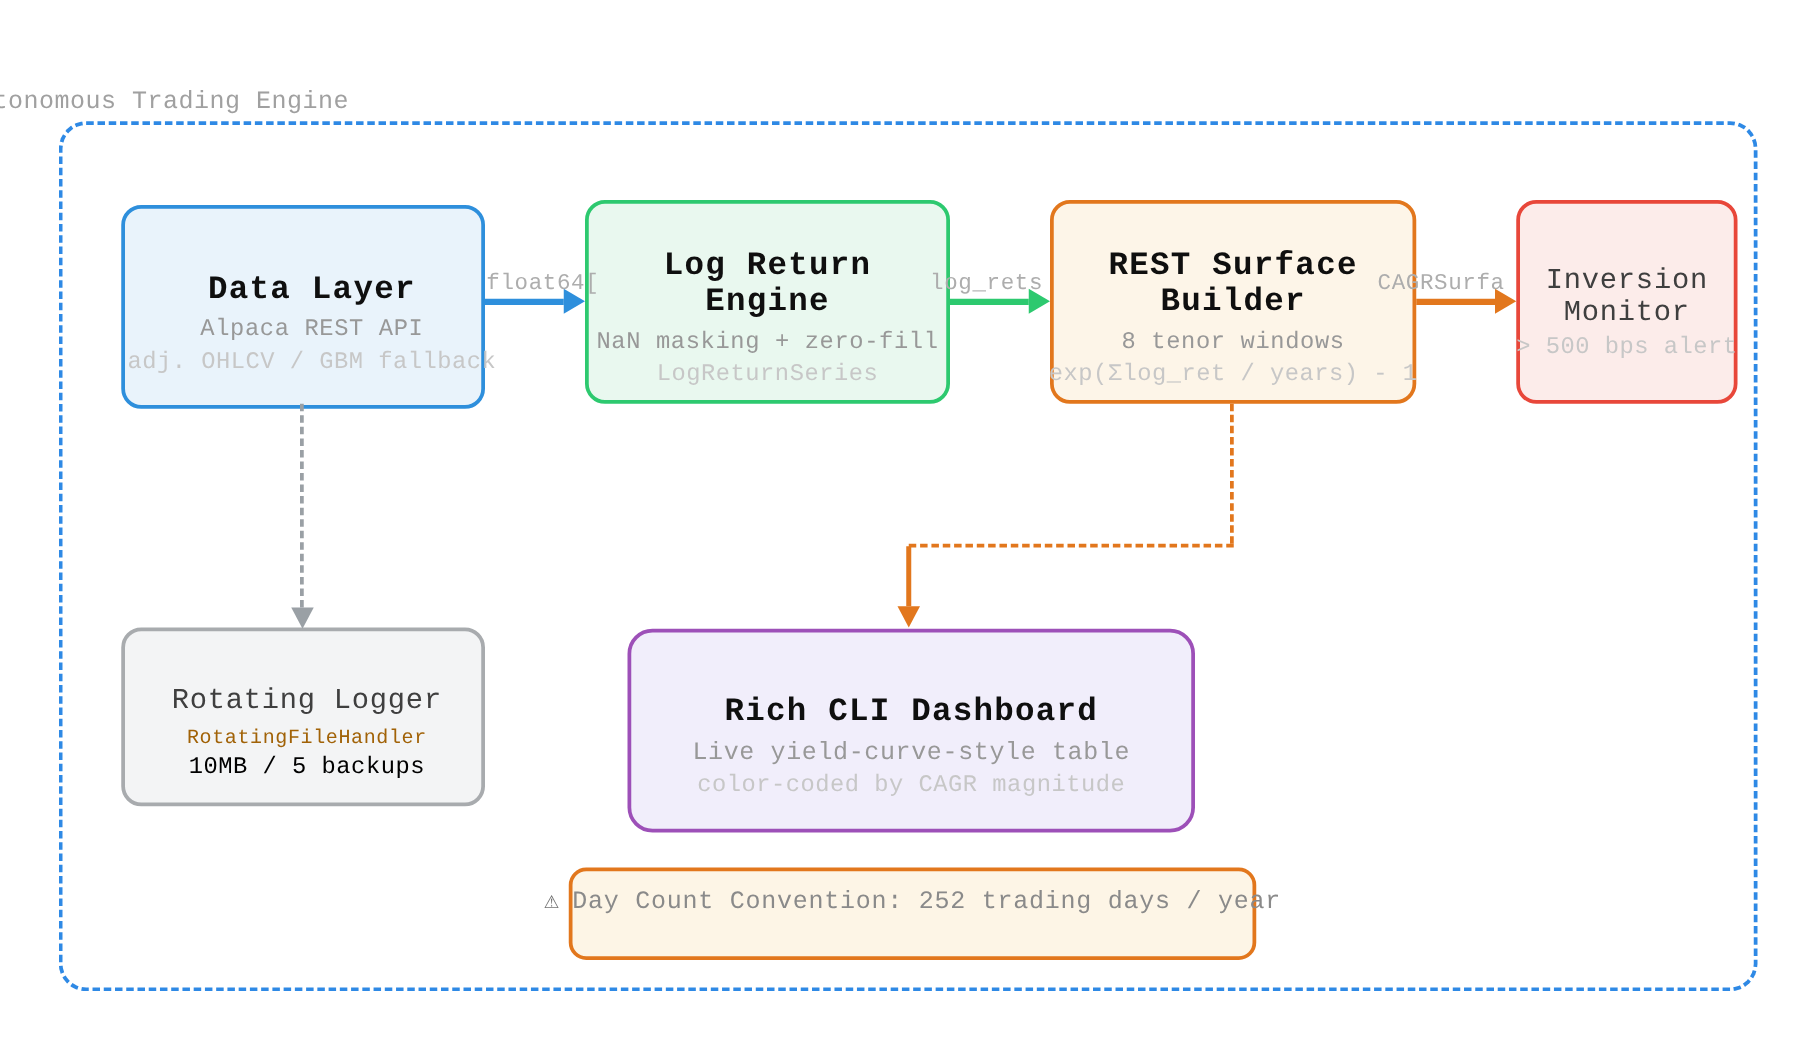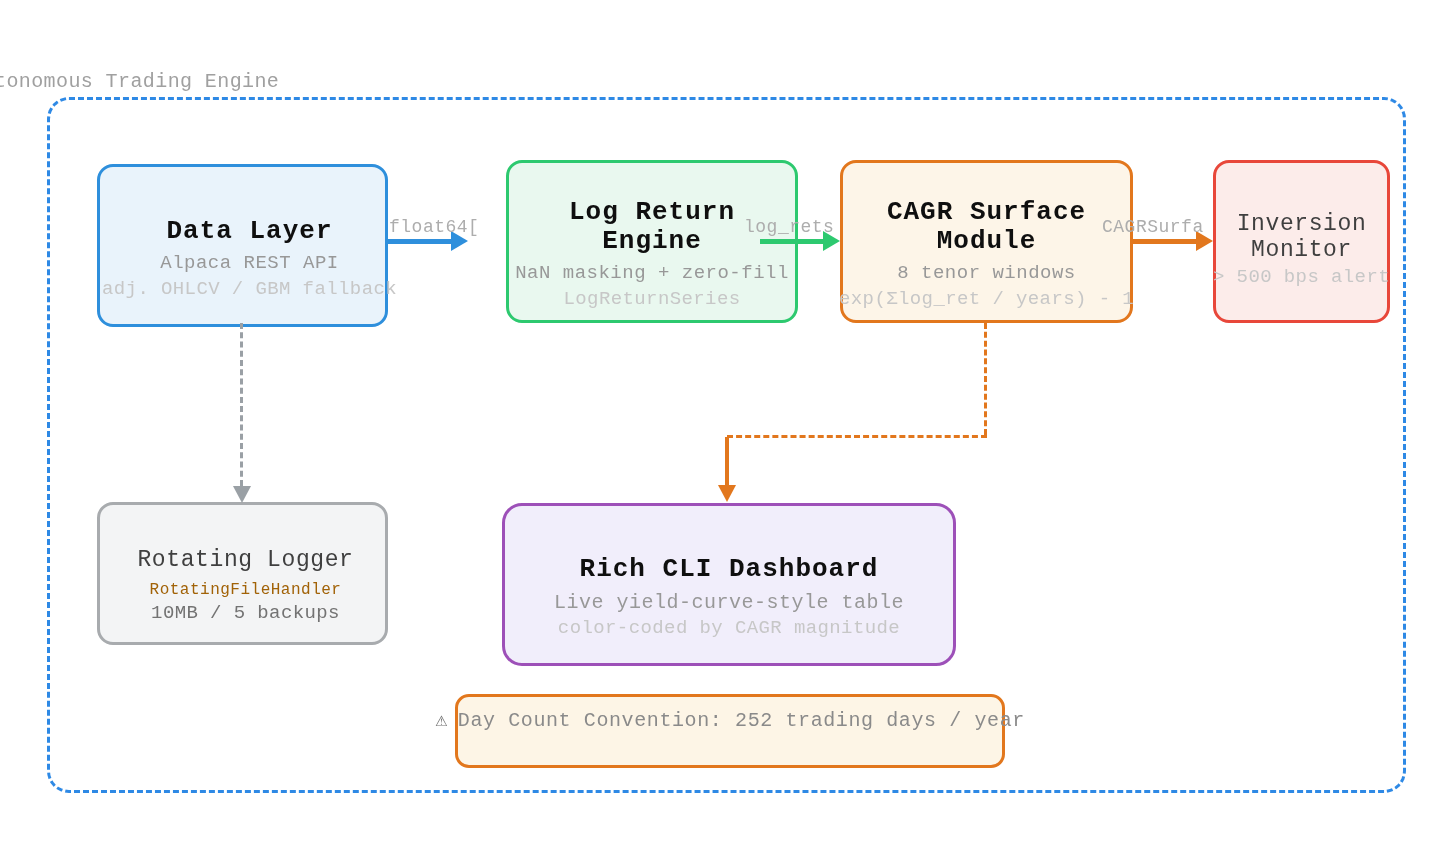--- a/index.html
+++ b/index.html
@@ -21,21 +21,21 @@
   .node{
     position:absolute;box-sizing:border-box;border-radius:16px;
     display:flex;flex-direction:column;align-items:center;justify-content:center;
     text-align:center;padding:26px 10px 0 10px;
   }
   .node-title{font-size:26px;font-weight:bold;letter-spacing:1px;color:#0f0f0f;line-height:1.12;width:100%;}
   .node-title.plain{font-weight:normal;font-size:23px;letter-spacing:0.6px;color:#3f3f3f;}
   .node-sub{font-size:19px;letter-spacing:0.5px;color:#989898;white-space:nowrap;margin-top:7px;line-height:1.15;}
   .node-detail{font-size:19px;letter-spacing:0.4px;color:#c7c7c7;white-space:nowrap;margin-top:4px;line-height:1.15;}
   .n-blue  {border:3.5px solid #2e8fdc;background:#e9f3fb;}
-  .n-green {border:3.5px solid #2dc96f;background:#e9f8ef;margin-left:38px;}
+  .n-green {border:3.5px solid #2dc96f;background:#e9f8ef;}
   .n-orange{border:3.5px solid #e2771d;background:#fdf5e8;}
   .n-red   {border:3.5px solid #e8473a;background:#fcecea;}
   .n-gray  {border:3px   solid #a8abae;background:#f3f4f5;}
   .n-purple{border:3.5px solid #9d50b8;background:#f1eefb;}
   .edge-line{position:absolute;height:4.5px;}
   .head-right{position:absolute;width:0;height:0;border-top:10px solid transparent;border-bottom:10px solid transparent;}
   .head-down{position:absolute;width:0;height:0;border-left:9.5px solid transparent;border-right:9.5px solid transparent;}
   .edge-label{position:absolute;top:217px;font-size:18px;letter-spacing:0.5px;color:#adadad;white-space:nowrap;z-index:5;}
   .v-dash{position:absolute;width:0;}
   .h-dash{position:absolute;height:0;}
@@ -62,34 +62,34 @@
     <div class="node-detail">adj. OHLCV / GBM fallback</div>
   </div>
 
   <div class="node n-green" style="left:468px;top:160px;width:292px;height:163px;">
     <div class="node-title">Log Return Engine</div>
     <div class="node-sub">NaN masking + zero-fill</div>
     <div class="node-detail">LogReturnSeries</div>
   </div>
 
   <div class="node n-orange" style="left:840px;top:160px;width:293px;height:163px;">
-    <div class="node-title">CAGR Surface Module</div>
+    <div class="node-title">REST Surface Builder</div>
     <div class="node-sub">8 tenor windows</div>
     <div class="node-detail">exp(Σlog_ret / years) - 1</div>
   </div>
 
   <div class="node n-red" style="left:1213px;top:160px;width:177px;height:163px;padding-top:18px;">
     <div class="node-title plain">Inversion Monitor</div>
     <div class="node-detail">&gt; 500 bps alert</div>
   </div>
 
   <div class="node n-gray" style="left:97px;top:502px;width:291px;height:143px;padding-left:16px;">
     <div class="node-title plain">Rotating Logger</div>
     <div class="node-sub" style="font-size:16px;color:#a16207;">RotatingFileHandler</div>
-    <div class="node-detail" style="color:#737373;">10MB / 5 backups</div>
+    <div class="node-detail" style="color:#000000;">10MB / 5 backups</div>
   </div>
 
   <div class="node n-purple" style="left:502px;top:503px;width:454px;height:163px;border-radius:20px;">
     <div class="node-title">Rich CLI Dashboard</div>
     <div class="node-sub" style="font-size:20px;">Live yield-curve-style table</div>
     <div class="node-detail">color-coded by CAGR magnitude</div>
   </div>
 
   <div class="edge-line" style="left:388px;top:239px;width:63px;background:#2e8fdc;"></div>
   <div class="head-right" style="left:451px;top:231px;border-left:17px solid #2e8fdc;"></div>

